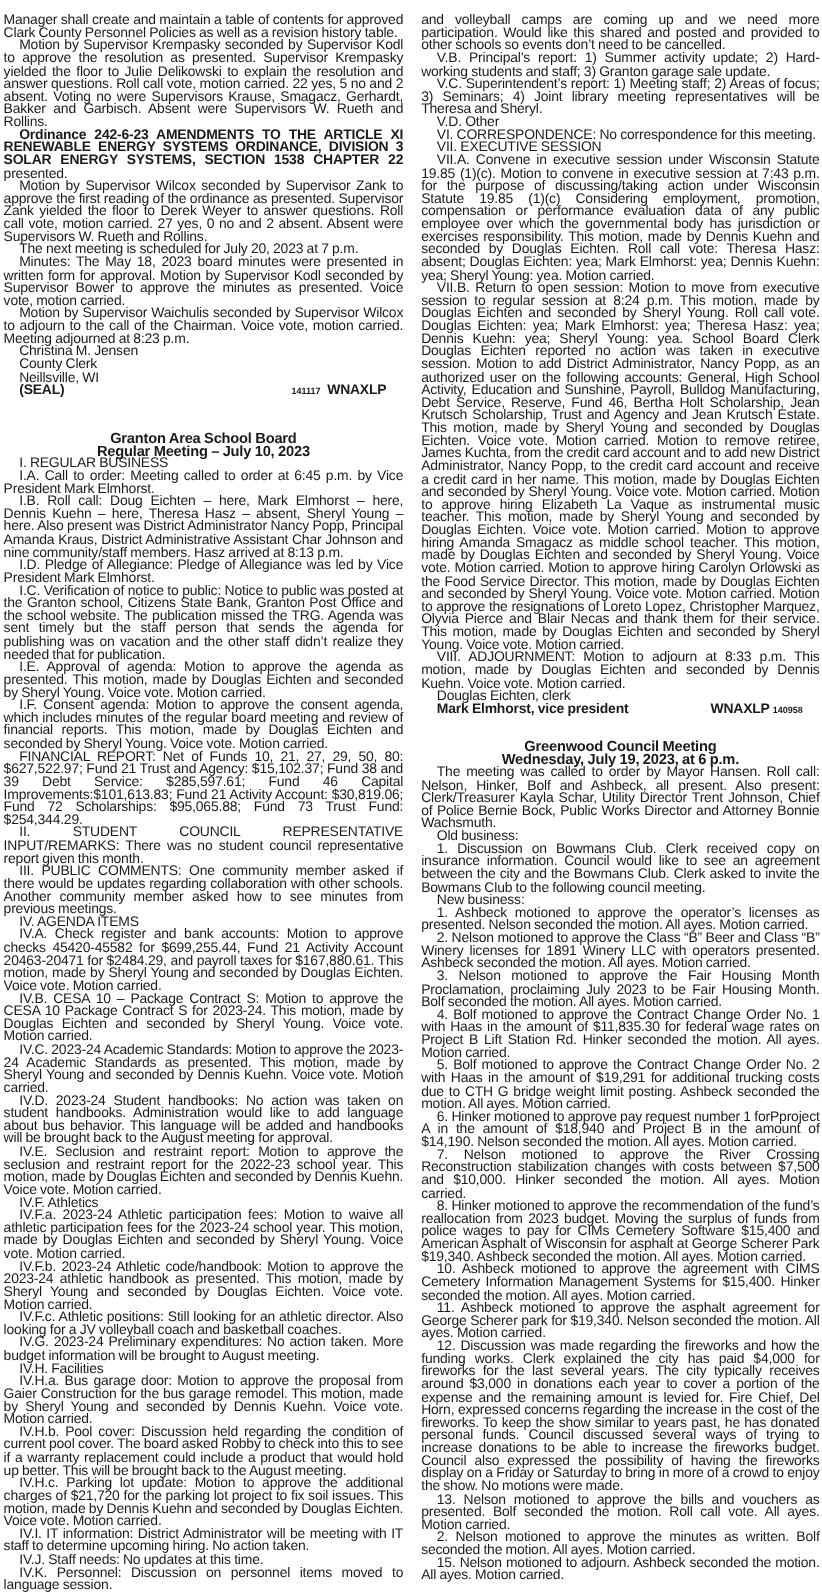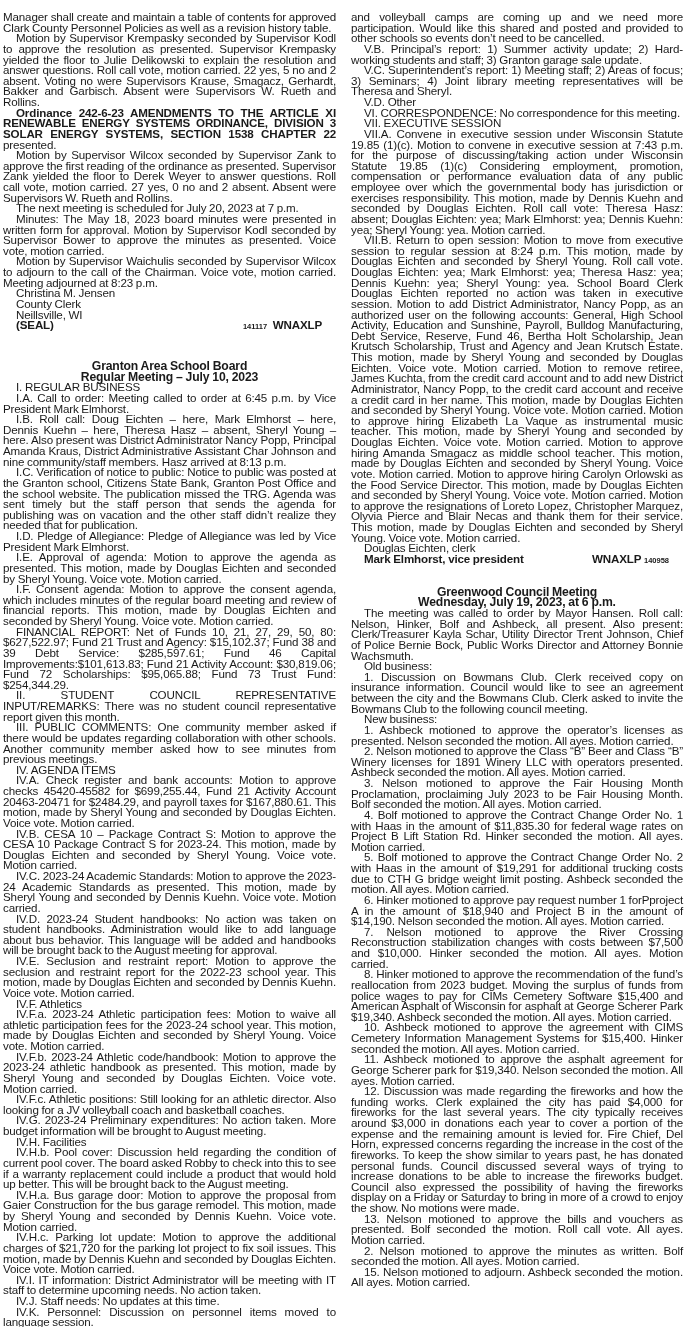--- a/index.html
+++ b/index.html
@@ -54,60 +54,61 @@
 
     <div class="gap-lg"></div>
 
     <p class="headline">Granton Area School Board</p>
     <p class="headline">Regular Meeting – July 10, 2023</p>
 
     <div>
       <p class="p">I. REGULAR BUSINESS</p>
       <p class="p">I.A. Call to order: Meeting called to order at 6:45 p.m. by Vice President Mark Elmhorst.</p>
       <p class="p">I.B. Roll call: Doug Eichten – here, Mark Elmhorst – here, Dennis Kuehn – here, Theresa Hasz – absent, Sheryl Young – here. Also present was District Administrator Nancy Popp, Principal Amanda Kraus, District Administrative Assistant Char Johnson and nine community/staff members. Hasz arrived at 8:13 p.m.</p>
+      <p class="p">I.D. Pledge of Allegiance: Pledge of Allegiance was led by Vice President Mark Elmhorst.</p>
       <p class="p">I.C. Verification of notice to public: Notice to public was posted at the Granton school, Citizens State Bank, Granton Post Office and the school website. The publication missed the TRG. Agenda was sent timely but the staff person that sends the agenda for publishing was on vacation and the other staff didn’t realize they needed that for publication.</p>
-      <p class="p">I.D. Pledge of Allegiance: Pledge of Allegiance was led by Vice President Mark Elmhorst.</p>
       <p class="p">I.E. Approval of agenda: Motion to approve the agenda as presented. This motion, made by Douglas Eichten and seconded by Sheryl Young. Voice vote. Motion carried.</p>
       <p class="p">I.F. Consent agenda: Motion to approve the consent agenda, which includes minutes of the regular board meeting and review of financial reports. This motion, made by Douglas Eichten and seconded by Sheryl Young. Voice vote. Motion carried.</p>
       <p class="p">FINANCIAL REPORT: Net of Funds 10, 21, 27, 29, 50, 80: $627,522.97; Fund 21 Trust and Agency: $15,102.37; Fund 38 and 39 Debt Service: $285,597.61; Fund 46 Capital Improvements:$101,613.83; Fund 21 Activity Account: $30,819.06; Fund 72 Scholarships: $95,065.88; Fund 73 Trust Fund: $254,344.29.</p>
       <p class="p">II. STUDENT COUNCIL REPRESENTATIVE INPUT/REMARKS: There was no student council representative report given this month.</p>
       <p class="p">III. PUBLIC COMMENTS: One community member asked if there would be updates regarding collaboration with other schools. Another community member asked how to see minutes from previous meetings.</p>
       <p class="p">IV. AGENDA ITEMS</p>
       <p class="p">IV.A. Check register and bank accounts: Motion to approve checks 45420-45582 for $699,255.44, Fund 21 Activity Account 20463-20471 for $2484.29, and payroll taxes for $167,880.61. This motion, made by Sheryl Young and seconded by Douglas Eichten. Voice vote. Motion carried.</p>
       <p class="p">IV.B. CESA 10 – Package Contract S: Motion to approve the CESA 10 Package Contract S for 2023-24. This motion, made by Douglas Eichten and seconded by Sheryl Young. Voice vote. Motion carried.</p>
       <p class="p">IV.C. 2023-24 Academic Standards: Motion to approve the 2023-24 Academic Standards as presented. This motion, made by Sheryl Young and seconded by Dennis Kuehn. Voice vote. Motion carried.</p>
       <p class="p">IV.D. 2023-24 Student handbooks: No action was taken on student handbooks. Administration would like to add language about bus behavior. This language will be added and handbooks will be brought back to the August meeting for approval.</p>
       <p class="p">IV.E. Seclusion and restraint report: Motion to approve the seclusion and restraint report for the 2022-23 school year. This motion, made by Douglas Eichten and seconded by Dennis Kuehn. Voice vote. Motion carried.</p>
       <p class="p">IV.F. Athletics</p>
       <p class="p">IV.F.a. 2023-24 Athletic participation fees: Motion to waive all athletic participation fees for the 2023-24 school year. This motion, made by Douglas Eichten and seconded by Sheryl Young. Voice vote. Motion carried.</p>
       <p class="p">IV.F.b. 2023-24 Athletic code/handbook: Motion to approve the 2023-24 athletic handbook as presented. This motion, made by Sheryl Young and seconded by Douglas Eichten. Voice vote. Motion carried.</p>
       <p class="p">IV.F.c. Athletic positions: Still looking for an athletic director. Also looking for a JV volleyball coach and basketball coaches.</p>
       <p class="p">IV.G. 2023-24 Preliminary expenditures: No action taken. More budget information will be brought to August meeting.</p>
       <p class="p">IV.H. Facilities</p>
+      <p class="p">IV.H.a. Bus garage door: Motion to approve the proposal from Gaier Construction for the bus garage remodel. This motion, made by Sheryl Young and seconded by Dennis Kuehn. Voice vote. Motion carried.</p>
       <p class="p">IV.H.b. Pool cover: Discussion held regarding the condition of current pool cover. The board asked Robby to check into this to see if a warranty replacement could include a product that would hold up better. This will be brought back to the August meeting.</p>
-      <p class="p">IV.H.a. Bus garage door: Motion to approve the proposal from Gaier Construction for the bus garage remodel. This motion, made by Sheryl Young and seconded by Dennis Kuehn. Voice vote. Motion carried.</p>
       <p class="p">IV.H.c. Parking lot update: Motion to approve the additional charges of $21,720 for the parking lot project to fix soil issues. This motion, made by Dennis Kuehn and seconded by Douglas Eichten. Voice vote. Motion carried.</p>
-      <p class="p">IV.I. IT information: District Administrator will be meeting with IT staff to determine upcoming needs. No action taken.</p>
+      <p class="p">IV.I. IT information: District Administrator will be meeting with IT staff to determine upcoming hiring. No action taken.</p>
       <p class="p">IV.J. Staff needs: No updates at this time.</p>
       <p class="p">IV.K. Personnel: Discussion on personnel items moved to language session.</p>
       <p class="p">V. OTHER REPORTS</p>
       <p class="p">V.A. School Board Committee reports: Mark Elmhorst reported that the Granton School Foundation Sweet Treat Social was held in June. Basketball camp for younger ages was held and they had 40 kids participate. Pee Wee and Little League have started. Basketball</p>
     </div>
   </div>
 
   <div class="col right">
     <div>
       <p class="p noindent">and volleyball camps are coming up and we need more participation. Would like this shared and posted and provided to other schools so events don’t need to be cancelled.</p>
       <p class="p">V.B. Principal’s report: 1) Summer activity update; 2) Hard-working students and staff; 3) Granton garage sale update.</p>
       <p class="p">V.C. Superintendent’s report: 1) Meeting staff; 2) Areas of focus; 3) Seminars; 4) Joint library meeting representatives will be Theresa and Sheryl.</p>
       <p class="p">V.D. Other</p>
       <p class="p">VI. CORRESPONDENCE: No correspondence for this meeting.</p>
       <p class="p">VII. EXECUTIVE SESSION</p>
       <p class="p">VII.A. Convene in executive session under Wisconsin Statute 19.85 (1)(c). Motion to convene in executive session at 7:43  p.m. for the purpose of discussing/taking action under Wisconsin Statute 19.85 (1)(c) Considering employment, promotion, compensation or performance evaluation data of any public employee over which the governmental body has jurisdiction or exercises responsibility. This motion, made by Dennis Kuehn and seconded by Douglas Eichten. Roll call vote: Theresa Hasz: absent; Douglas Eichten: yea; Mark Elmhorst: yea; Dennis Kuehn: yea; Sheryl Young: yea. Motion carried.</p>
       <p class="p">VII.B. Return to open session: Motion to move from executive session to regular session at 8:24 p.m. This motion, made by Douglas Eichten and seconded by Sheryl Young. Roll call vote. Douglas Eichten: yea; Mark Elmhorst: yea; Theresa Hasz: yea; Dennis Kuehn: yea; Sheryl Young: yea. School Board Clerk Douglas Eichten reported no action was taken in executive session. Motion to add District Administrator, Nancy Popp, as an authorized user on the following accounts: General, High School Activity, Education and Sunshine, Payroll, Bulldog Manufacturing, Debt Service, Reserve, Fund 46, Bertha Holt Scholarship, Jean Krutsch Scholarship, Trust and Agency and Jean Krutsch Estate. This motion, made by Sheryl Young and seconded by Douglas Eichten. Voice vote. Motion carried. Motion to remove retiree, James Kuchta, from the credit card account and to add new District Administrator, Nancy Popp, to the credit card account and receive a credit card in her name. This motion, made by Douglas Eichten and seconded by Sheryl Young. Voice vote. Motion carried. Motion to approve hiring Elizabeth La Vaque as instrumental music teacher. This motion, made by Sheryl Young and seconded by Douglas Eichten. Voice vote. Motion carried. Motion to approve hiring Amanda Smagacz as middle school teacher. This motion, made by Douglas Eichten and seconded by Sheryl Young. Voice vote. Motion carried. Motion to approve hiring Carolyn Orlowski as the Food Service Director. This motion, made by Douglas Eichten and seconded by Sheryl Young. Voice vote. Motion carried. Motion to approve the resignations of Loreto Lopez, Christopher Marquez, Olyvia Pierce and Blair Necas and thank them for their service. This motion, made by Douglas Eichten and seconded by Sheryl Young. Voice vote. Motion carried.</p>
+      <p class="p">VIII. ADJOURNMENT: Motion to adjourn at 8:33 p.m. This motion, made by Douglas Eichten and seconded by Dennis Kuehn. Voice vote. Motion carried.</p>
     </div>
 
     <div>
       <p class="sig">Douglas Eichten, clerk</p>
       <div class="sig-row" style="justify-content:space-between;">
         <span>Mark Elmhorst, vice president</span>
         <span class="tag" style="margin-left:44px;"><span>WNAXLP</span> <small>140958</small></span>
       </div>
     </div>
 

